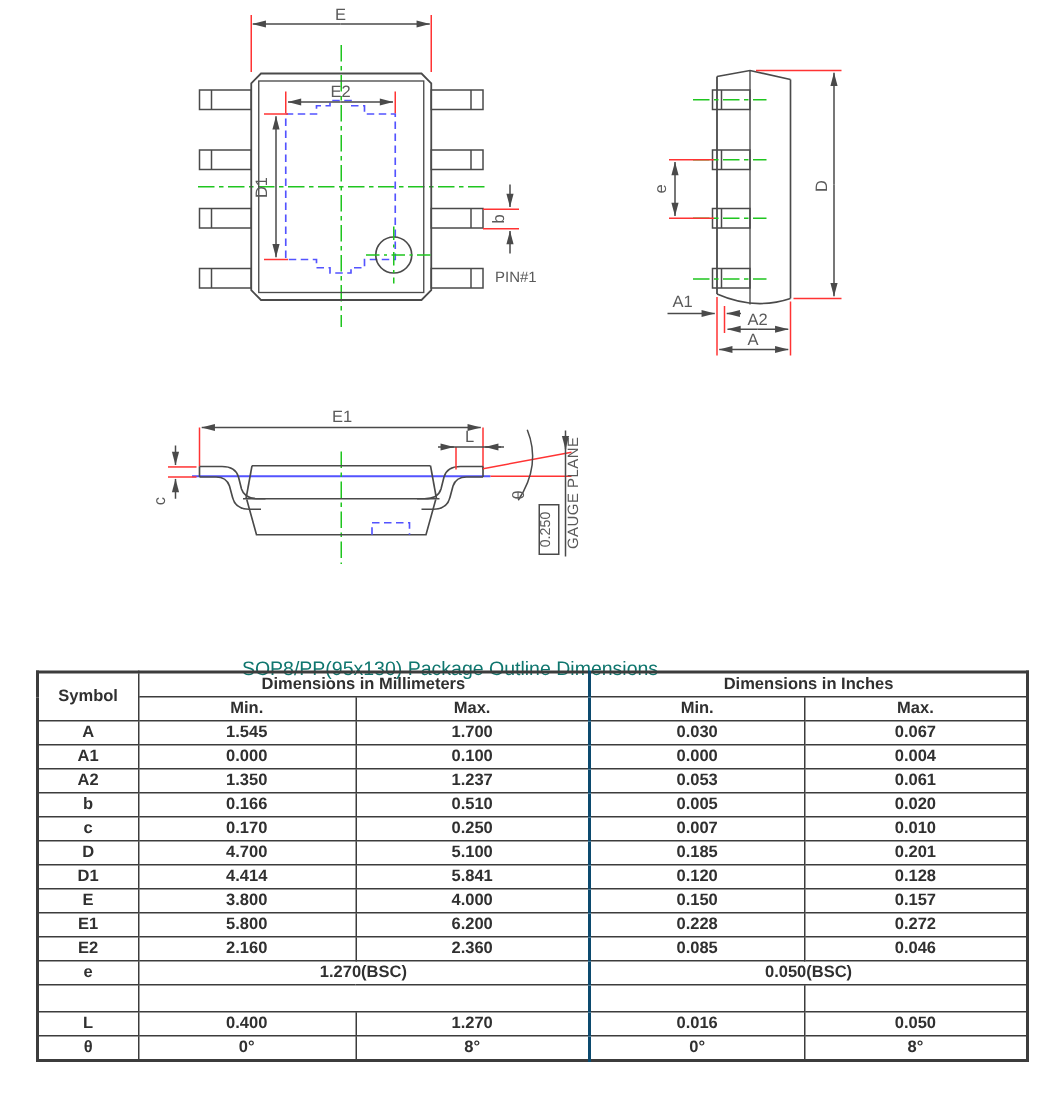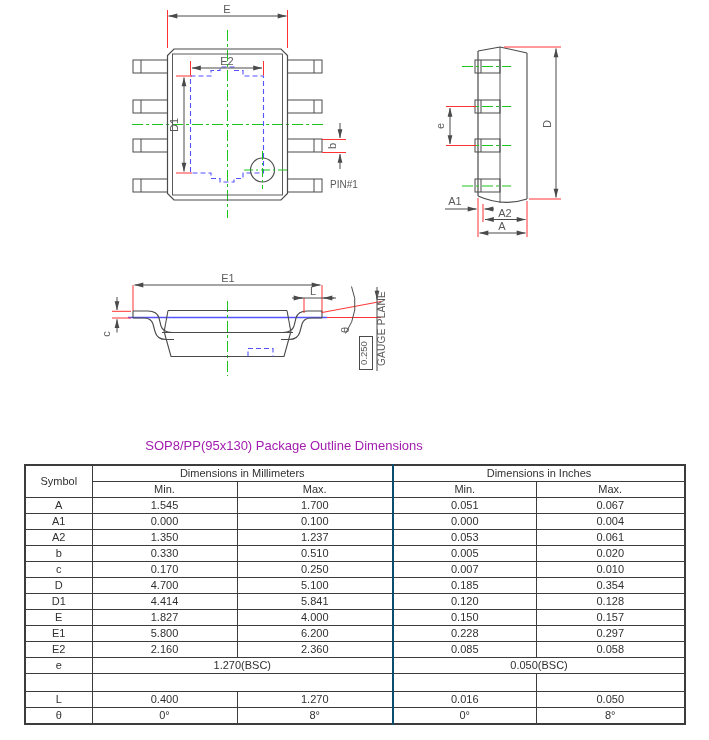--- a/index.html
+++ b/index.html
@@ -1,22 +1,22 @@
 <!DOCTYPE html>
 <html><head>
 <meta charset="utf-8">
 <style>
   html,body{margin:0;padding:0;background:#ffffff;}
   .canvas{position:relative;width:709px;height:740px;background:#fff;font-family:"Liberation Sans",sans-serif;overflow:hidden;}
   svg text{font-family:"Liberation Sans",sans-serif;}
   .lbl{fill:#5a5a5a;font-size:11px;}
   .lbl-sm{fill:#5a5a5a;font-size:10px;}
-  .page-title{position:absolute;top:438px;left:0;width:568px;text-align:center;font-size:13px;color:#a21caf;}
-  table.dims{position:absolute;top:464px;left:24px;width:662px;border-collapse:collapse;table-layout:fixed;
-             font-size:11px;color:#303030;border:2px solid #3c3c3c;}
+  .page-title{position:absolute;top:438px;left:16px;width:568px;text-align:center;font-size:13px;color:#0f766e;}
+  table.dims{position:absolute;top:447px;left:24px;width:662px;border-collapse:collapse;table-layout:fixed;
+             font-size:11px;color:#303030;border:2px solid #3c3c3c;font-weight:bold;}
   table.dims td{border:1px solid #3c3c3c;text-align:center;vertical-align:middle;padding:0;height:15px;line-height:15px;overflow:hidden;}
   table.dims td.bl2{border-left:2px solid #0c4a6e;}
   table.dims tr.spacer td{height:17px;}
 </style>
 </head>
 <body>
 
 <div class="canvas">
 
 <svg width="709" height="435" viewBox="0 0 709 435">
@@ -220,85 +220,85 @@
       <td>Min.</td>
       <td>Max.</td>
       <td class="bl2">Min.</td>
       <td>Max.</td>
     </tr>
 
     <tr>
       <td>A</td>
       <td>1.545</td>
       <td>1.700</td>
-      <td class="bl2">0.051</td>
+      <td class="bl2">0.030</td>
       <td>0.067</td>
     </tr>
     <tr>
       <td>A1</td>
       <td>0.000</td>
       <td>0.100</td>
       <td class="bl2">0.000</td>
       <td>0.004</td>
     </tr>
     <tr>
       <td>A2</td>
       <td>1.350</td>
       <td>1.237</td>
       <td class="bl2">0.053</td>
       <td>0.061</td>
     </tr>
     <tr>
       <td>b</td>
-      <td>0.330</td>
+      <td>0.166</td>
       <td>0.510</td>
       <td class="bl2">0.005</td>
       <td>0.020</td>
     </tr>
     <tr>
       <td>c</td>
       <td>0.170</td>
       <td>0.250</td>
       <td class="bl2">0.007</td>
       <td>0.010</td>
     </tr>
     <tr>
       <td>D</td>
       <td>4.700</td>
       <td>5.100</td>
       <td class="bl2">0.185</td>
-      <td>0.354</td>
+      <td>0.201</td>
     </tr>
     <tr>
       <td>D1</td>
       <td>4.414</td>
       <td>5.841</td>
       <td class="bl2">0.120</td>
       <td>0.128</td>
     </tr>
     <tr>
       <td>E</td>
-      <td>1.827</td>
+      <td>3.800</td>
       <td>4.000</td>
       <td class="bl2">0.150</td>
       <td>0.157</td>
     </tr>
     <tr>
       <td>E1</td>
       <td>5.800</td>
       <td>6.200</td>
       <td class="bl2">0.228</td>
-      <td>0.297</td>
+      <td>0.272</td>
     </tr>
     <tr>
       <td>E2</td>
       <td>2.160</td>
       <td>2.360</td>
       <td class="bl2">0.085</td>
-      <td>0.058</td>
+      <td>0.046</td>
     </tr>
 
     <tr>
       <td>e</td>
       <td colspan="2">1.270(BSC)</td>
       <td colspan="2" class="bl2">0.050(BSC)</td>
     </tr>
 
     <tr class="spacer">
       <td></td>

